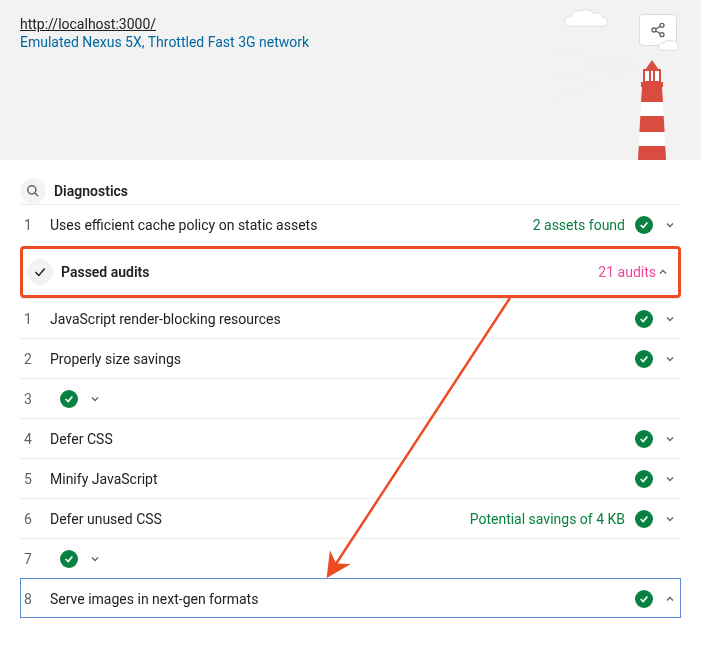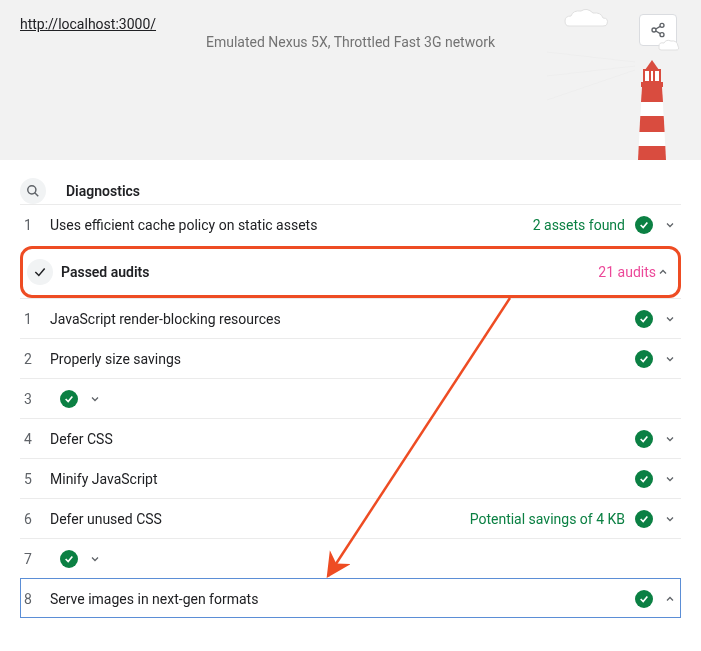--- a/index.html
+++ b/index.html
@@ -18,23 +18,22 @@
     height: 160px;
     overflow: hidden;
   }
   .url {
     font-size: 14px;
     color: #202124;
     text-decoration: underline;
   }
   .subtitle {
     font-size: 14px;
-    color: #737373;
+    color: #0369a1;
     margin-top: 2px;
-    text-align: center;
   }
   .share-btn {
     position: absolute;
     top: 14px;
     right: 24px;
     width: 38px;
     height: 32px;
     background: #fff;
     border: 1px solid #dadce0;
     border-radius: 4px;
@@ -71,21 +70,21 @@
     width: 90px;
     height: 64px;
   }
 
   .content {
     padding: 18px 20px 10px 20px;
   }
   .section-header {
     display: flex;
     align-items: center;
-    gap: 20px;
+    gap: 8px;
   }
   .section-icon {
     width: 26px;
     height: 26px;
     border-radius: 50%;
     background: #f1f3f4;
     display: flex;
     align-items: center;
     justify-content: center;
   }
@@ -144,21 +143,21 @@
     color: #5f6368;
     cursor: pointer;
   }
 
   .group-header {
     display: flex;
     align-items: center;
     padding: 10px 8px 10px 4px;
     border-top: 1px solid #ebebeb;
     border: 3px solid #ee4c23;
-    border-radius: 12px;
+    border-radius: 4px;
     margin: 2px 0 0 0;
     min-height: 44px;
     cursor: pointer;
   }
   .group-icon {
     width: 26px;
     height: 26px;
     border-radius: 50%;
     background: #f1f3f4;
     display: flex;

